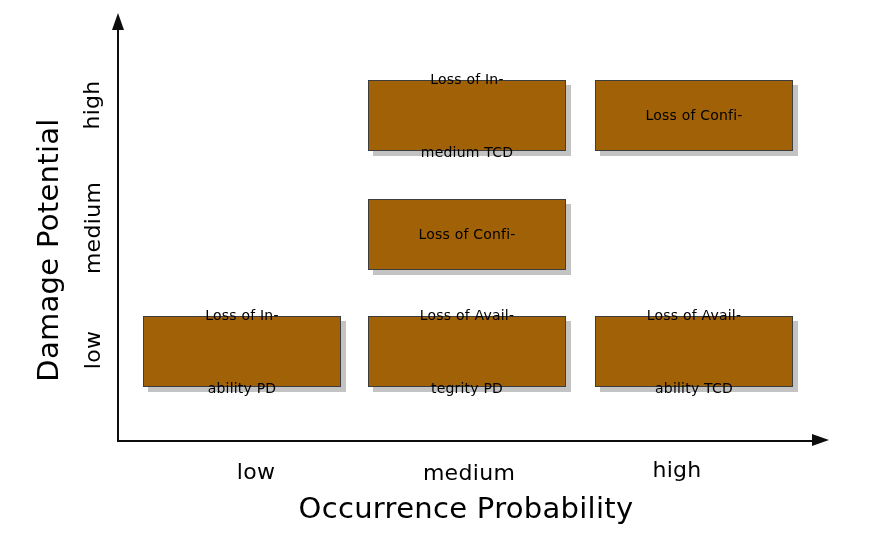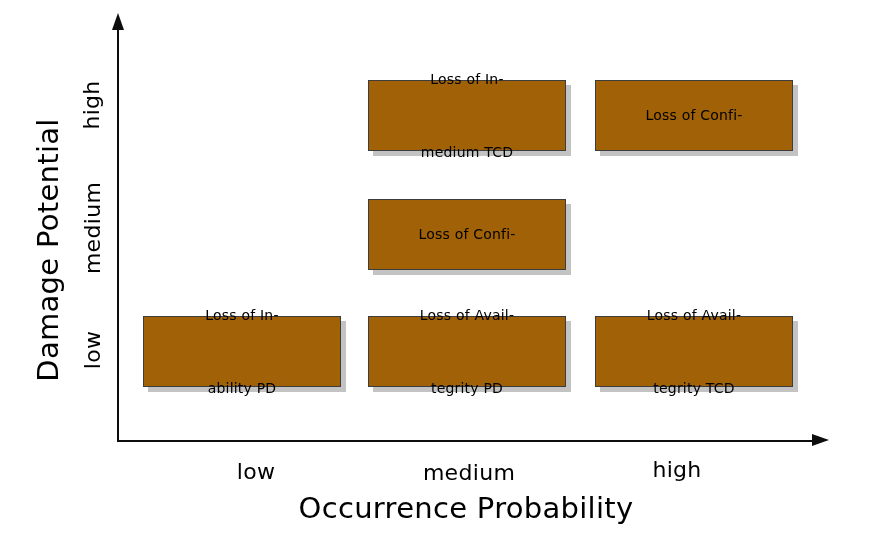--- a/index.html
+++ b/index.html
@@ -145,16 +145,16 @@
   <div class="node" style="left:143px; top:316px;">
     <span>Loss of In-</span>
     <span>ability PD</span>
   </div>
   <div class="node" style="left:368px; top:316px;">
     <span>Loss of Avail-</span>
     <span>tegrity PD</span>
   </div>
   <div class="node" style="left:595px; top:316px;">
     <span>Loss of Avail-</span>
-    <span>tegrity TCD</span>
+    <span>ability TCD</span>
   </div>
 
 </div>
 
 </body></html>

